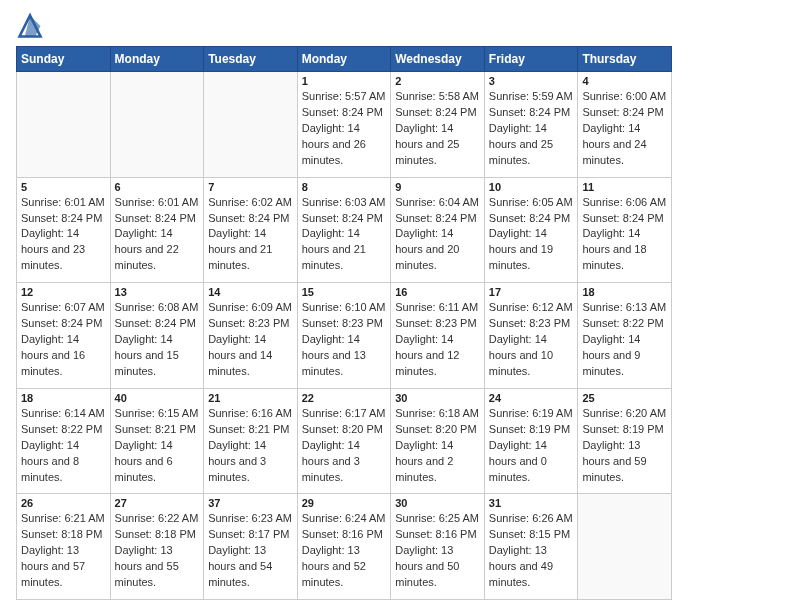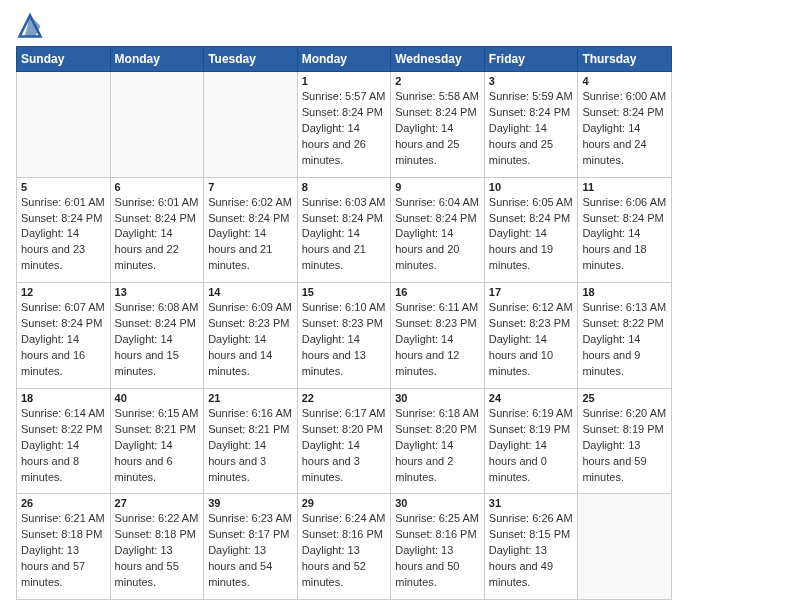--- a/index.html
+++ b/index.html
@@ -243,21 +243,21 @@
         <tr>
           <td class="last-row">
             <div class="day-num">26</div>
             <div class="day-info">Sunrise: 6:21 AM<br>Sunset: 8:18 PM<br>Daylight: 13 hours and 57 minutes.</div>
           </td>
           <td class="last-row">
             <div class="day-num">27</div>
             <div class="day-info">Sunrise: 6:22 AM<br>Sunset: 8:18 PM<br>Daylight: 13 hours and 55 minutes.</div>
           </td>
           <td class="last-row">
-            <div class="day-num">39</div>
+            <div class="day-num">37</div>
             <div class="day-info">Sunrise: 6:23 AM<br>Sunset: 8:17 PM<br>Daylight: 13 hours and 54 minutes.</div>
           </td>
           <td class="last-row">
             <div class="day-num">29</div>
             <div class="day-info">Sunrise: 6:24 AM<br>Sunset: 8:16 PM<br>Daylight: 13 hours and 52 minutes.</div>
           </td>
           <td class="last-row">
             <div class="day-num">30</div>
             <div class="day-info">Sunrise: 6:25 AM<br>Sunset: 8:16 PM<br>Daylight: 13 hours and 50 minutes.</div>
           </td>

